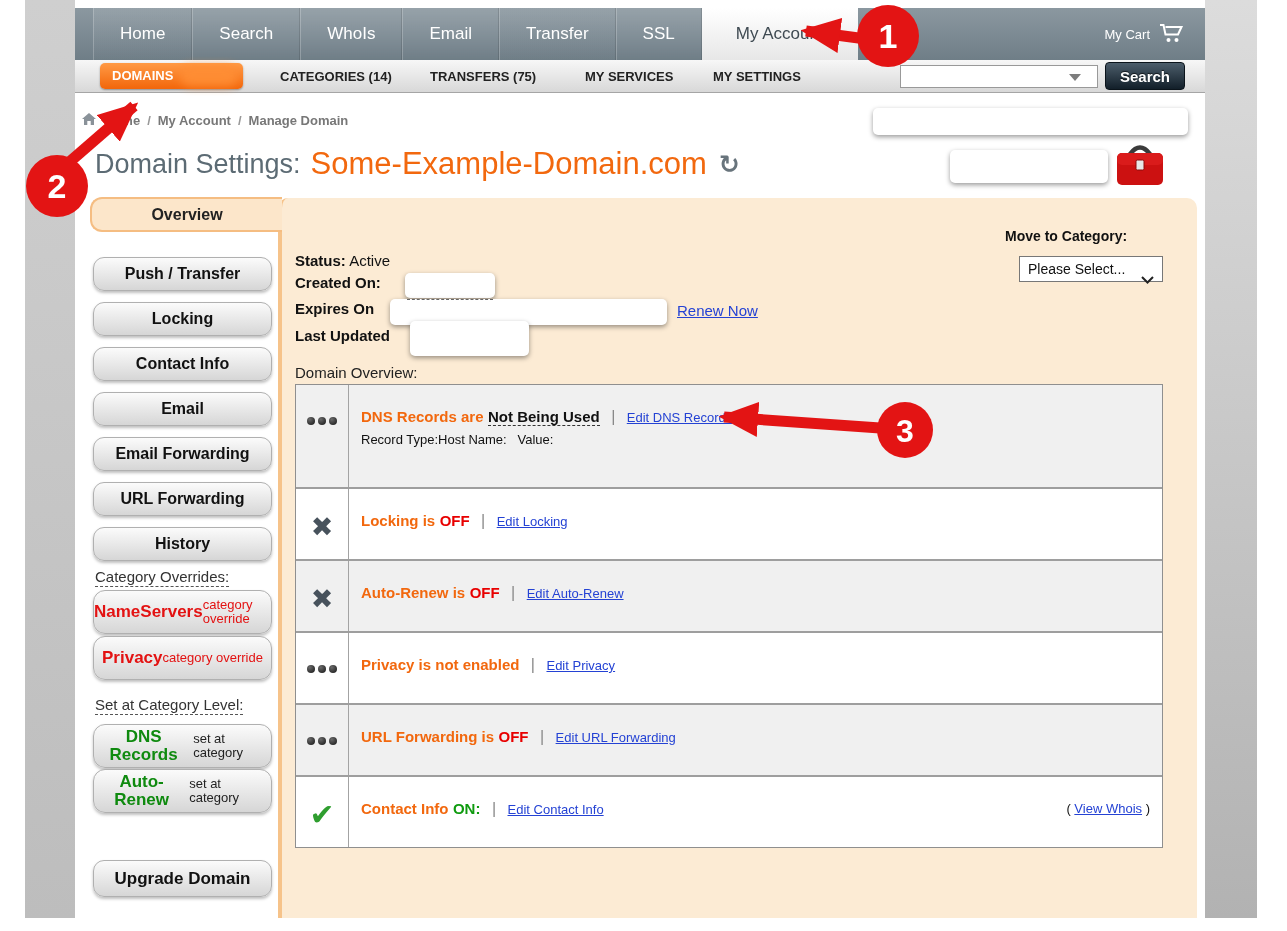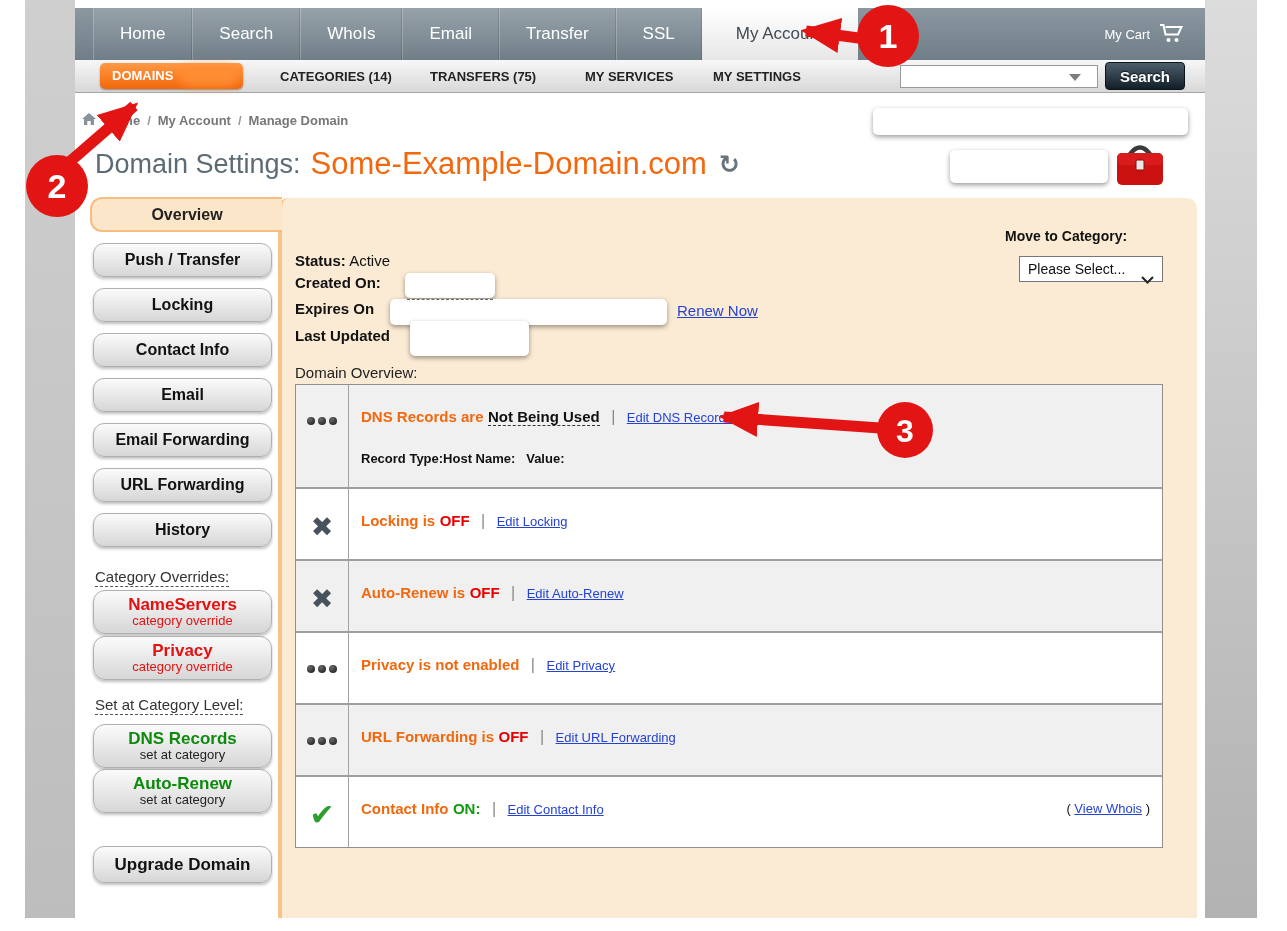--- a/index.html
+++ b/index.html
@@ -41,25 +41,25 @@
   .title-domain { font-size:31px; color:#f2680e; margin-left:10px; }
   .refresh-ic { font-family:"DejaVu Sans",sans-serif; font-size:25px; font-weight:bold; color:#68747c; margin-left:12px; cursor:pointer; }
 
   .redact { background:#fff; border-radius:5px; box-shadow:0 2px 5px rgba(0,0,0,.4); z-index:5; }
 
   
   .panel { left:203px; top:190px; width:919px; height:720px; background:#fcebd4; border-left:4px solid #f6c38a; border-radius:10px 10px 0 0; }
   .ov-tab { left:15px; top:189px; width:192px; height:35px; background:#fce6ca; border:2px solid #f5bd82; border-right:none; border-radius:12px 0 0 12px; z-index:2;
     display:flex; align-items:center; justify-content:center; font-weight:bold; font-size:16px; color:#222; cursor:pointer; }
   .sb-btn { left:18px; width:179px; height:34px; border-radius:11px; background:linear-gradient(#fbfbfb,#d6d6d6); border:1px solid #b0b0b0; box-shadow:0 2px 3px rgba(0,0,0,.25);
-    display:flex; align-items:center; justify-content:center; font-weight:bold; font-size:16px; color:#111; cursor:pointer; }
+    display:flex; align-items:center; justify-content:center; font-weight:bold; font-size:16px; color:#111; cursor:pointer;margin-top:14px; }
   .sb-heading { left:20px; font-size:15px; color:#333; }
   .sb-heading span { border-bottom:1px dashed #555; padding-bottom:1px; }
   .sb-btn2 { left:18px; width:179px; height:44px; border-radius:12px; background:linear-gradient(#fbfbfb,#d6d6d6); border:1px solid #b0b0b0; box-shadow:0 2px 3px rgba(0,0,0,.25);
-    display:flex; flex-direction:column; align-items:center; justify-content:center; cursor:pointer; line-height:1.05; }
+    display:flex; flex-direction:row; align-items:center; justify-content:center; cursor:pointer; line-height:1.05; }
   .sb-btn2 .t { font-weight:bold; font-size:17px; }
   .sb-btn2 .s { font-size:13px; }
   .red .t, .red .s { color:#e31212; }
   .green .t { color:#0f8a0f;text-align:center; } .green .s { color:#222; }
 
   
   .main-heading { left:220px; top:204px; font-size:19px; font-weight:bold; color:#111; }
   .movecat-label { left:930px; top:220px; width:160px; text-align:left; font-weight:bold; font-size:14px; color:#111; }
   .movecat-select { left:944px; top:248px; width:144px; height:26px; background:#fff; border:1px solid #777; font-size:14px; color:#111; line-height:24px; padding-left:8px; cursor:pointer; }
   .sel-chevron { position:absolute; right:8px; top:10px; }
@@ -77,21 +77,21 @@
   .t-row + .t-row { border-top:2px solid #9e9e9e; }
   .t-icon { width:53px; border-right:1px solid #a3a3a3; display:flex; justify-content:center; align-items:flex-start; padding-top:26px; }
   .t-content { flex:1; padding:22px 14px 0 12px; position:relative; line-height:19px; }
   .row-title { color:#f2680e; font-weight:bold; font-size:15px; }
   .st-red { color:#e80000; font-weight:bold; font-size:15px; }
   .st-green { color:#0f9b0f; font-weight:bold; font-size:15px;text-align:center; }
   .st-dark { color:#111; font-weight:bold; font-size:15px; border-bottom:1px dashed #333; }
   .row-sep { color:#888; margin:0 7px; }
   .row-link { font-size:13px; }
   .ns-line { font-size:14px; color:#111; margin-top:7px; }
-  .detail-line { font-size:13px; font-weight:bold; color:#111; margin-top:22px; white-space:pre; }
+  .detail-line { font-size:13px; font-weight:normal; color:#111; margin-top:3px; white-space:pre; }
   .whois { position:absolute; right:12px; top:22px; font-size:13px; color:#111; }
 
   .dots { display:flex; gap:3px; margin-top:6px; }
   .dots i { width:8px; height:8px; border-radius:50%; background:radial-gradient(circle at 35% 30%, #6a6a6a, #141414); }
   .xmark { font-family:"DejaVu Sans",sans-serif; font-size:27px; font-weight:bold; color:#47525c; line-height:27px; margin-top:-2px; }
   .checkmark { font-family:"DejaVu Sans",sans-serif; font-size:30px; font-weight:bold; color:#2f9e2f; line-height:28px; margin-top:-2px; }
 
   .anno { left:0; top:0; width:1287px; height:931px; z-index:10; pointer-events:none; }
 
   .h-row-h1 { height:98px; } .h-row-h2 { height:102px; } .h-row-h3 { height:72px; } .h-row-h7 { height:72px; }

